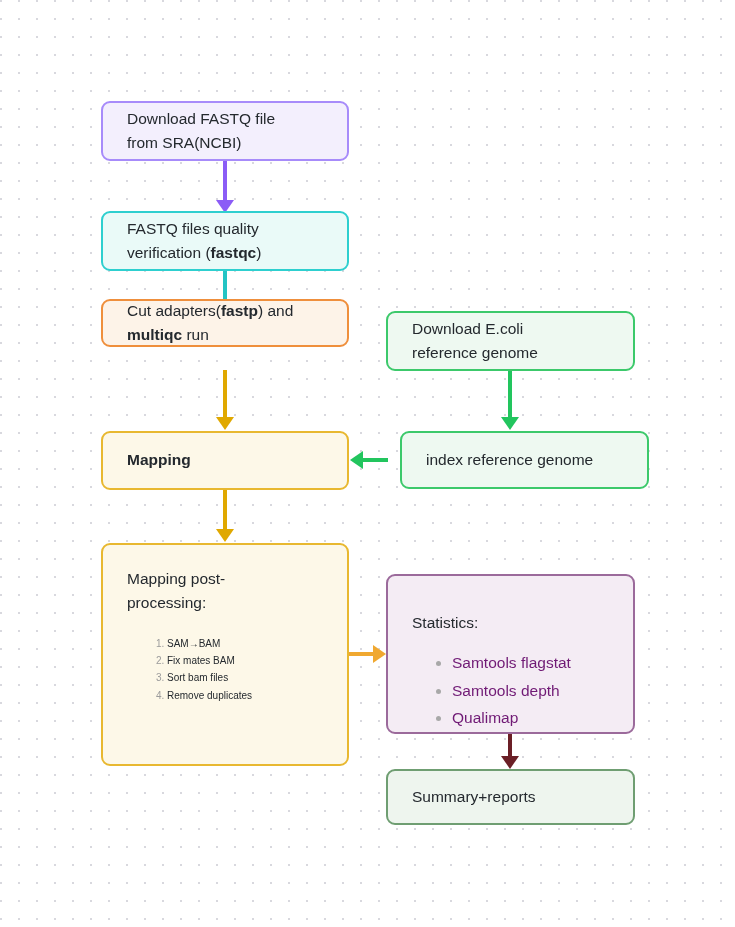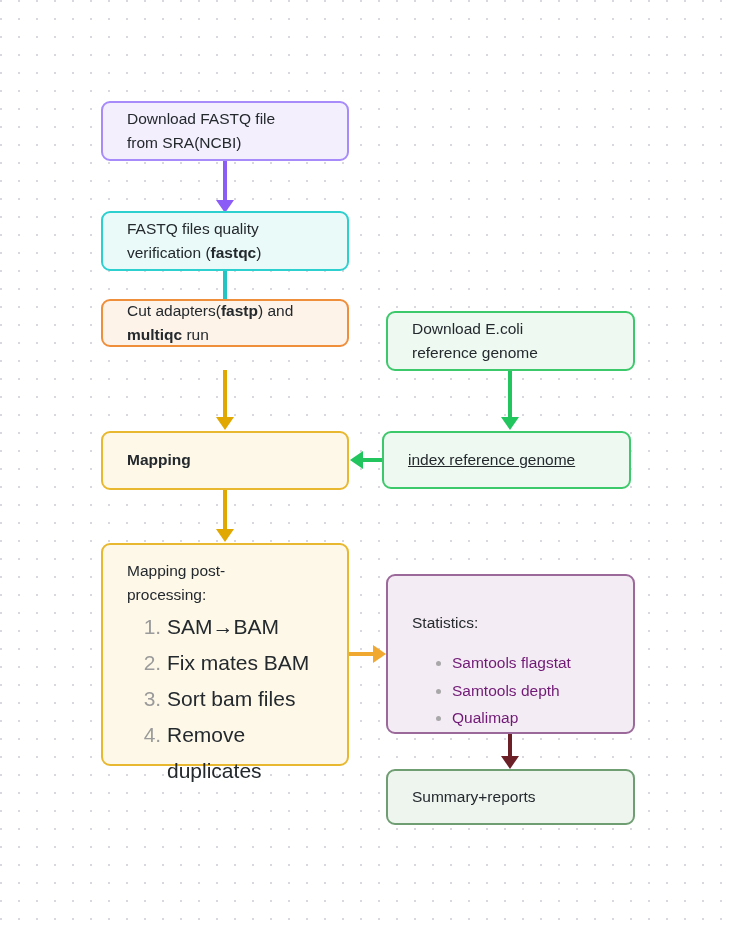--- a/index.html
+++ b/index.html
@@ -43,24 +43,24 @@
   .v-purple { border-color: #a78bfa; background: #f3effd; }
   .v-teal   { border-color: #2ecfcf; background: #eafaf8; }
   .v-orange { border-color: #ef8f3c; background: #fdf3e8; }
   .v-amber  { border-color: #e8b830; background: #fdf8e8; }
   .v-green  { border-color: #3cc96b; background: #eef9f1; }
   .v-plum   { border-color: #9b6a9b; background: #f4ecf4; }
   .v-sage   { border-color: #6f9e72; background: #eef5ee; }
 
   
   ol.steps {
-    margin: 2px 0 0 0;
+    margin: 20px 0 0 0;
     padding-left: 40px;
     color: #9b9b9b;
-    font-size: 21px;
+    font-size: 10px;
     line-height: 1.72;
   }
   ol.steps li span { color: #24292e; }
   ul.bullets {
     margin: 14px 0 0 0;
     padding-left: 40px;
     color: #a8a8a8;
     font-size: 15.5px;
     line-height: 1.78;
   }
@@ -145,37 +145,37 @@
   </div>
 
   <div class="node v-orange" style="left:101px; top:299px; width:248px; height:48px;">
     <div class="ttl"><span>Cut adapters(</span><b>fastp</b><span>) and</span><br><b>multiqc</b><span> run</span></div>
   </div>
 
   <div class="node v-amber" style="left:101px; top:431px; width:248px; height:59px;">
     <div class="ttl"><b>Mapping</b></div>
   </div>
 
-  <div class="node v-amber" style="left:101px; top:543px; width:248px; height:223px; justify-content:flex-start; padding-top:14px;">
+  <div class="node v-amber" style="left:101px; top:543px; width:248px; height:223px; justify-content:flex-start; padding-top:22px;">
     <div class="ttl">Mapping post-
 processing:</div>
     <ol class="steps">
       <li><span>SAM→BAM</span></li>
       <li><span>Fix mates BAM</span></li>
       <li><span>Sort bam files</span></li>
       <li><span>Remove duplicates</span></li>
     </ol>
   </div>
 
   <div class="node v-green" style="left:386px; top:311px; width:249px; height:60px;">
     <div class="ttl">Download E.coli
 reference genome</div>
   </div>
 
-  <div class="node v-green" style="left:382px; top:431px; width:249px; height:58px;text-decoration:underline;">
+  <div class="node v-green" style="left:400px; top:431px; width:249px; height:58px;">
     <div class="ttl">index reference genome</div>
   </div>
 
   <div class="node v-plum" style="left:386px; top:574px; width:249px; height:160px; justify-content:flex-end; padding-top:21px;">
     <div class="ttl">Statistics:</div>
     <ul class="bullets">
       <li><span>Samtools flagstat</span></li>
       <li><span>Samtools depth</span></li>
       <li><span>Qualimap</span></li>
     </ul>

